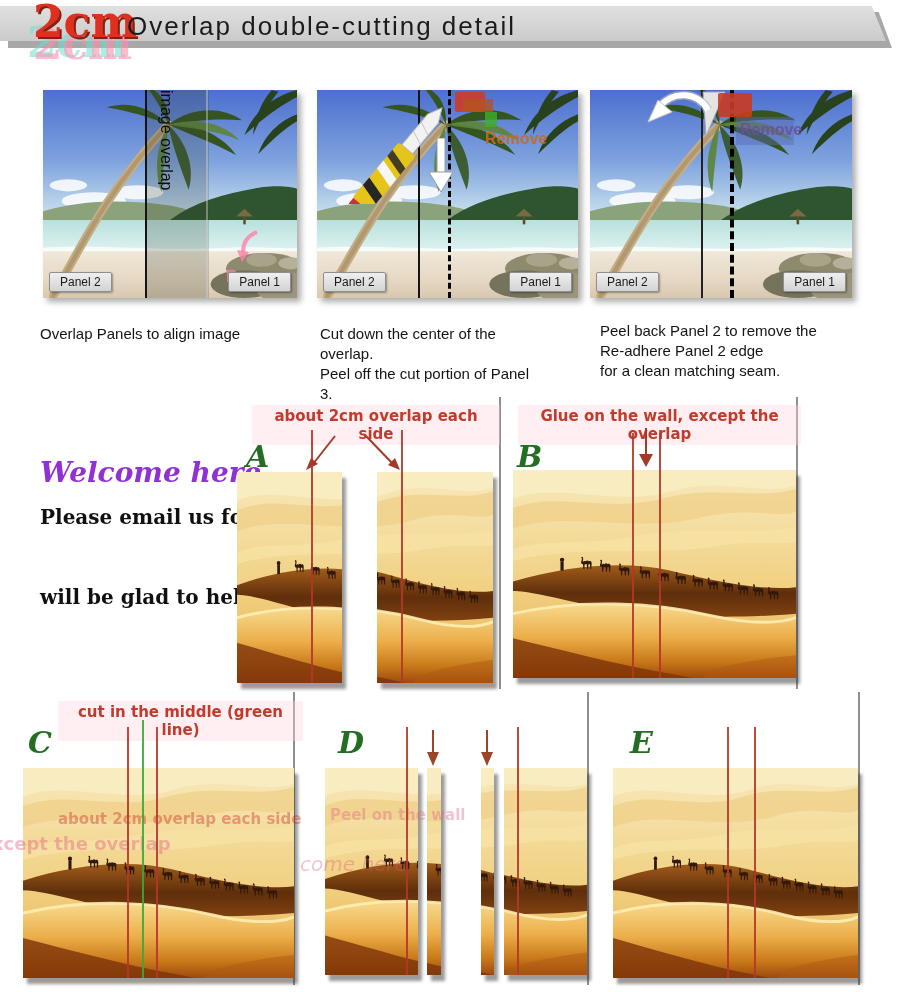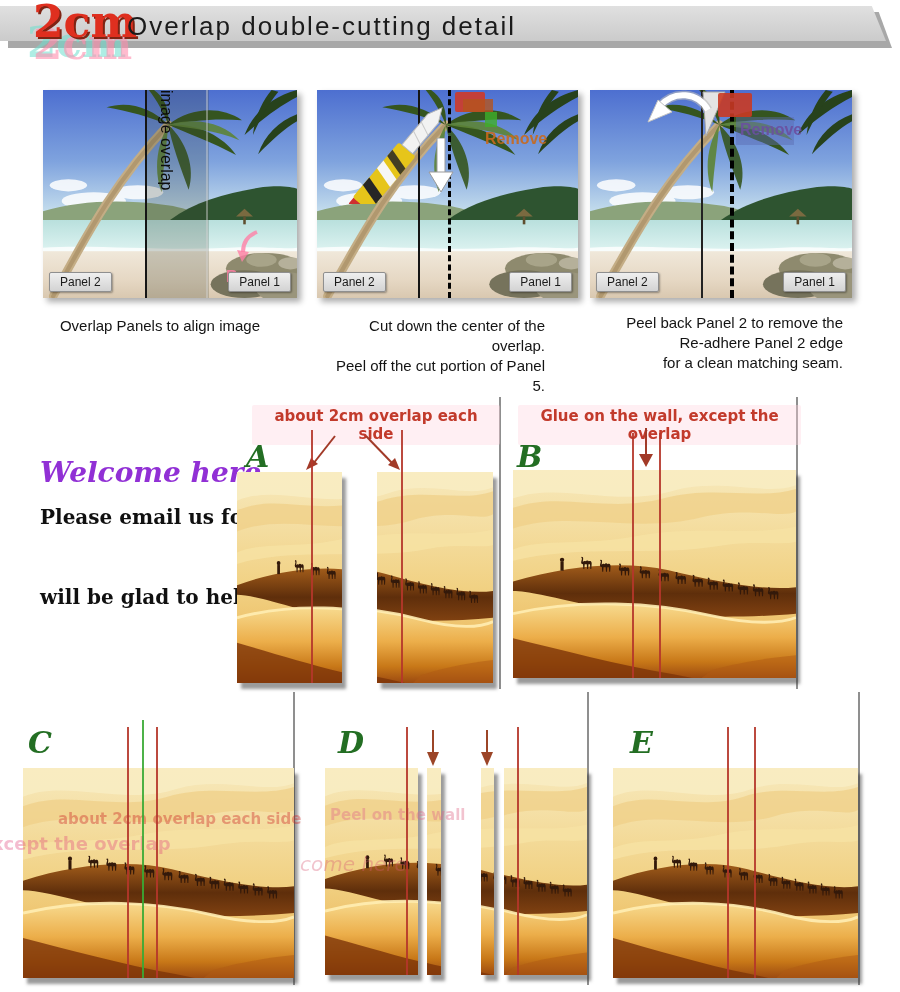--- a/index.html
+++ b/index.html
@@ -14,21 +14,21 @@
   .hdr-ghost{font:bold 42px "DejaVu Serif",serif;line-height:1;}
   .hdr-accent{font:bold 44px "DejaVu Serif",serif;line-height:1;color:#df2f1f;
     text-shadow:2px 2px 0 #7e2414;}
   .hdr-title{font:26px "Liberation Sans",sans-serif;letter-spacing:2px;color:#1b1b1b;}
   
   .fig{top:90px;height:208px;box-shadow:4px 4px 6px rgba(0,0,0,.32);overflow:hidden;}
   .scene{position:absolute;left:0;top:0;width:100%;height:100%;}
   .tag{position:absolute;bottom:6px;font:12px "Liberation Sans",sans-serif;color:#1a1a1a;
     background:linear-gradient(#efefef,#d3d3d3);border:1px solid #8f8f8f;padding:2px 10px;
     border-radius:2px;box-shadow:1px 1px 2px rgba(0,0,0,.35);}
-  .caption{font:15px "Liberation Sans",sans-serif;color:#141414;line-height:20px;text-align:right;}
+  .caption{font:15px "Liberation Sans",sans-serif;color:#141414;line-height:20px;text-align:left;margin-top:8px;}
   
   .welcome-title{font:italic bold 28px "DejaVu Serif",serif;color:#9130d5;}
   .welcome-line{font:bold 20px "DejaVu Serif",serif;color:#101010;}
   
   .note{font:bold 15px "DejaVu Sans",sans-serif;color:#c23a2b;text-align:center;
     background:rgba(255,214,224,.38);padding:2px 4px;border-radius:2px;}
   .letter{font:italic bold 30px "DejaVu Serif",serif;color:#236e23;line-height:1;}
   .redline{width:2px;background:#b5362a;opacity:.9;}
   .greenline{width:2px;background:#3aaa35;opacity:.9;}
   .sect-border{width:2px;background:#8f8f8f;}
@@ -223,21 +223,21 @@
     <div class="abs" style="left:150px;top:31px;font:bold 16px 'Liberation Sans',sans-serif;color:#6b4fa0;opacity:.9">Remove</div>
     <span class="tag" style="left:6px">Panel 2</span>
     <span class="tag" style="right:6px">Panel 1</span>
   </div>
 
   <div class="abs caption" style="left:40px;top:316px;width:220px">
     <div>Overlap Panels to align image</div>
   </div>
   <div class="abs caption" style="left:320px;top:316px;width:225px">
     <div>Cut down the center of the overlap.</div>
-    <div>Peel off the cut portion of Panel 5.</div>
+    <div>Peel off the cut portion of Panel 3.</div>
   </div>
   <div class="abs caption" style="left:600px;top:313px;width:243px">
     <div>Peel back Panel 2 to remove the</div>
     <div>Re-adhere Panel 2 edge</div>
     <div>for a clean matching seam.</div>
   </div>
 
   <div class="abs welcome-title" style="left:40px;top:456px">Welcome here</div>
   <div class="abs welcome-line" style="left:40px;top:505px">Please email us for</div>
   <div class="abs welcome-line" style="left:40px;top:585px">will be glad to help.</div>
@@ -273,20 +273,21 @@
       </svg>
   </div>
   <svg class="abs" style="left:637px;top:428px" width="18" height="40">
     <line x1="9" y1="0" x2="9" y2="28" stroke="#a23a28" stroke-width="2"></line>
     <polygon points="2,26 16,26 9,39" fill="#a23a28"></polygon>
   </svg>
   <div class="abs redline" style="left:632px;top:433px;height:245px"></div>
   <div class="abs redline" style="left:659px;top:433px;height:245px"></div>
 
   <div class="abs sect-border" style="left:293px;top:692px;height:293px"></div>
+  <div class="abs note" style="left:58px;top:701px;width:237px">cut in the middle (green line)</div>
   <div class="abs letter" style="left:28px;top:728px">C</div>
   <div class="abs dshadow" style="left:23px;top:768px;width:271px;height:210px">
     <svg class="scene" viewBox="0 0 300 220" preserveAspectRatio="none">
       <use href="#desert-art" xlink:href="#desert-art"></use>
       </svg>
   </div>
   <div class="abs ghost" style="left:58px;top:810px;width:237px;text-align:center;font-size:15px;font-weight:bold;color:#cc2222;opacity:.38">about 2cm overlap each side</div>
   <div class="abs ghost" style="left:-8px;top:833px;font-size:18px;font-weight:bold;color:#e0447a;opacity:.35">xcept the overlap</div>
   <div class="abs redline" style="left:127px;top:727px;height:251px"></div>
   <div class="abs greenline" style="left:142px;top:720px;height:258px"></div>

